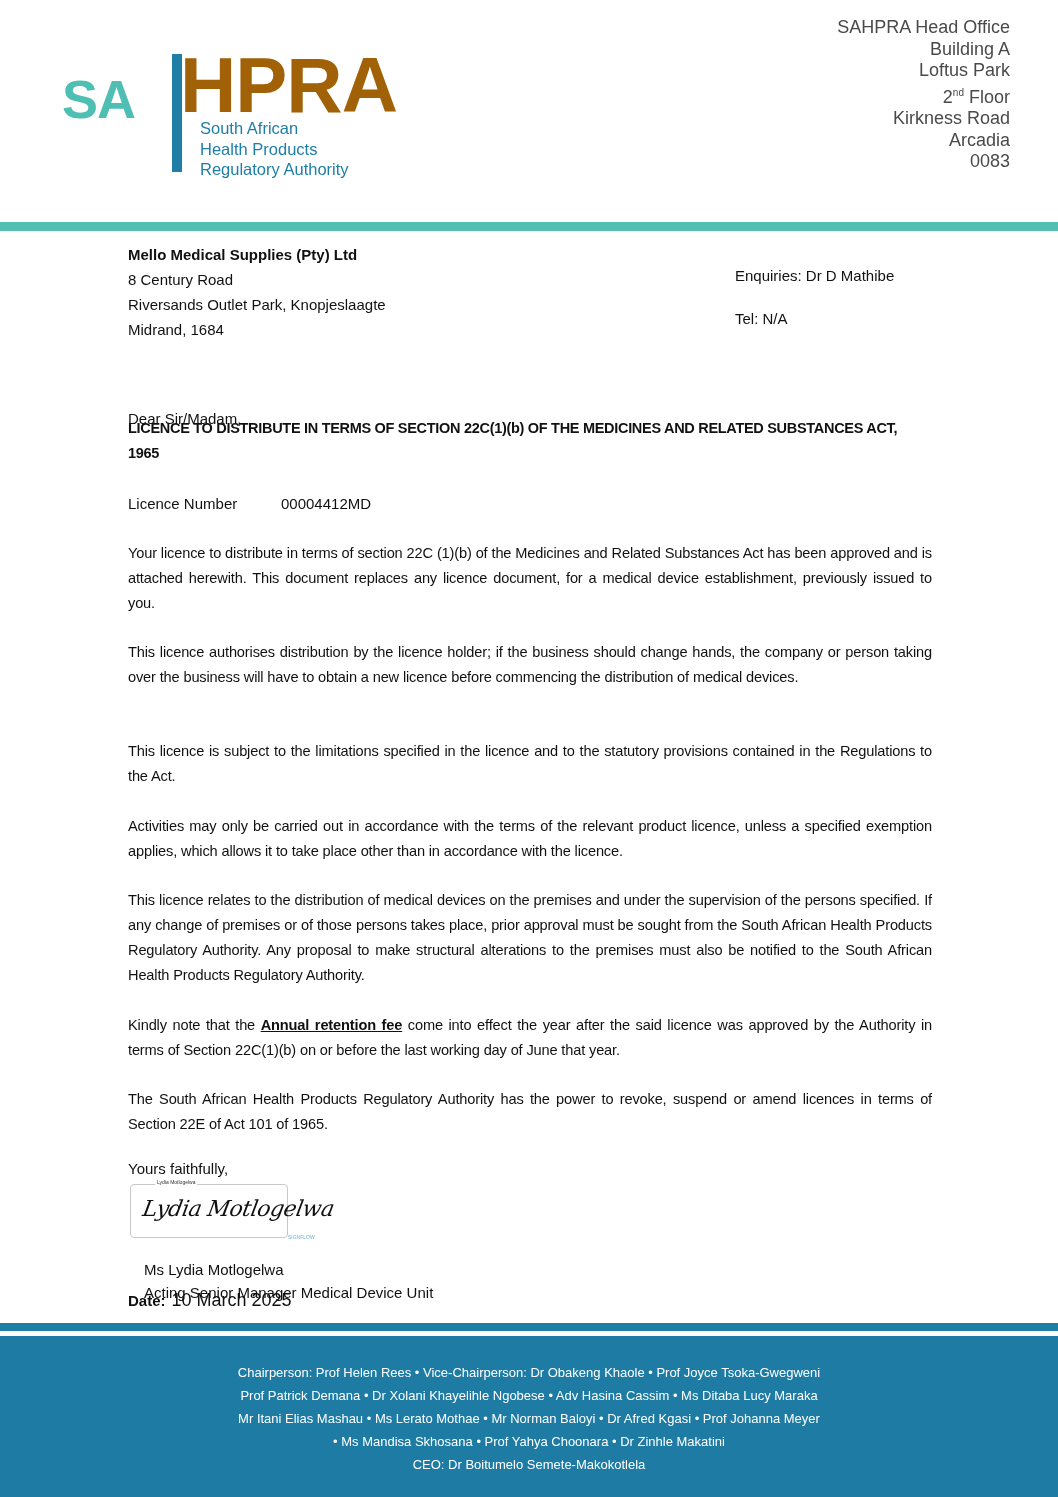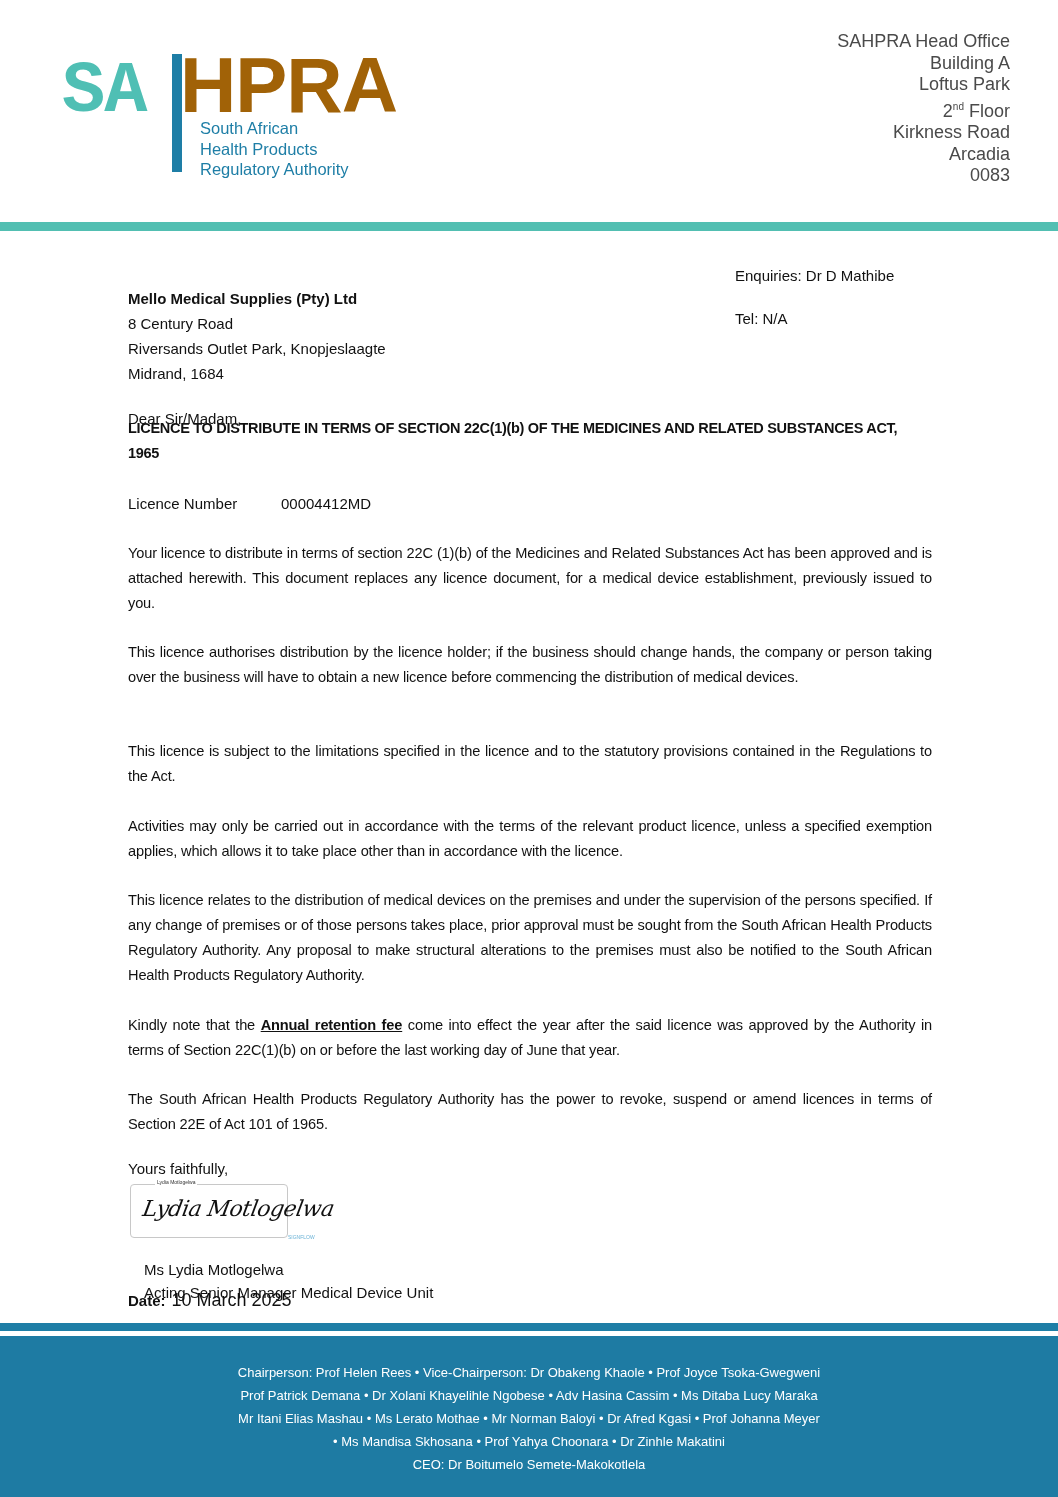--- a/index.html
+++ b/index.html
@@ -2,56 +2,56 @@
 <html><head>
   <meta charset="utf-8">
   <style>
     * { box-sizing: border-box; margin: 0; padding: 0; }
     html, body { width: 1058px; height: 1497px; background: #ffffff; overflow: hidden; }
     body { position: relative; font-family: "Liberation Sans", sans-serif; color: #111; }
 
     
     .logo { position: absolute; left: 62px; top: 50px; width: 320px; height: 130px; }
     .logo-sa {
-      position: absolute; left: 0; top: 7px;
-      font-family: Liberation Mono, monospace; font-weight: bold;
-      font-size: 72px; line-height: 70px; letter-spacing: -1px;
+      position: absolute; left: 0; top: 14px;
+      font-family: Liberation Sans, sans-serif; font-weight: bold;
+      font-size: 54px; line-height: 70px; letter-spacing: -1px;
       color: #4fbfb4;
     }
     .logo-hpra {
       position: absolute; left: 110px; top: 0;
       font-family: "Liberation Sans", sans-serif; font-weight: bold;
       font-size: 78px; line-height: 70px; letter-spacing: -1px;
       color: #a16207;
     }
     .logo-stem {
       position: absolute; left: 110px; top: 4px; width: 10px; height: 118px;
       background: #1e7ea6;
     }
     .logo-sub {
       position: absolute; left: 138px; top: 68px;
       font-size: 16.5px; line-height: 20.5px; color: #1e7ea6;
     }
 
     
     .head-office {
-      position: absolute; right: 48px; top: 31px; text-align: right;
+      position: absolute; right: 48px; top: 17px; text-align: right;
       font-size: 18px; line-height: 21.5px; color: #4a4a4a;
     }
     .head-office sup { font-size: 10px; vertical-align: 7px; }
 
     
     .top-bar { position: absolute; left: 0; top: 222px; width: 1058px; height: 9px; background: #52bfb2; }
 
     
     .page-text {
       position: absolute; font-family: "Liberation Sans", sans-serif;
       font-size: 15px; line-height: 25px; color: #111;
     }
-    .addr { left: 128px; top: 242px; margin-top: 44px; }
+    .addr { left: 128px; top: 242px; }
     .addr .bold { font-weight: bold; }
     .enq { left: 735px; top: 254px; line-height: 43px; }
     .dear { left: 128px; top: 366px; margin-top: 40px; }
     .subject {
       left: 128px; top: 416px; width: 804px; font-weight: bold; font-size: 14.5px;
       letter-spacing: -0.3px;
     }
     .licence-row { left: 128px; top: 491px; }
     .licence-row .num { position: absolute; left: 153px; top: 0; white-space: nowrap; }
     .para {

